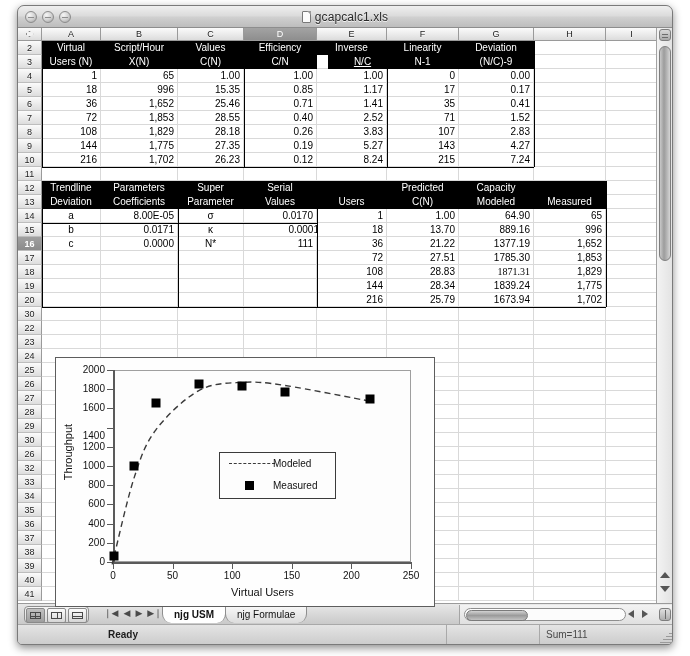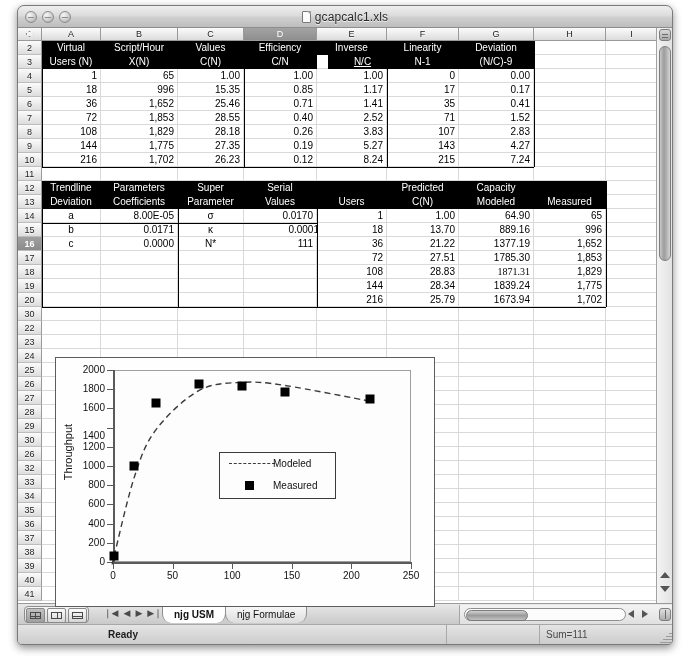--- a/index.html
+++ b/index.html
@@ -1029,20 +1029,21 @@
         <div class="boxline" style="left: 136px; top: 168px; width: 1px; height: 98px;"></div>
         <div class="boxline" style="left: 275px; top: 168px; width: 1px; height: 98px;"></div>
         <div class="boxline" style="left: 0px; top: 182px; width: 275px; height: 1px;"></div>
       </div>
 
     <div id="chartbox">
       <div id="plotarea"></div>
       <div class="yaxis-line"></div>
       <div class="xaxis-line"></div>
       <div id="ytitle">Throughput</div>
+      <div id="xtitle">Virtual Users</div>
       <div id="legend">
         <div class="leg-row" style="top:0px;">
           <div class="leg-sym">
               <div class="leg-dash"></div>
             </div>
           <div class="leg-txt">Modeled</div>
         </div>
         <div class="leg-row" style="top:22px;">
           <div class="leg-sym">
               <div class="leg-sq"></div>

